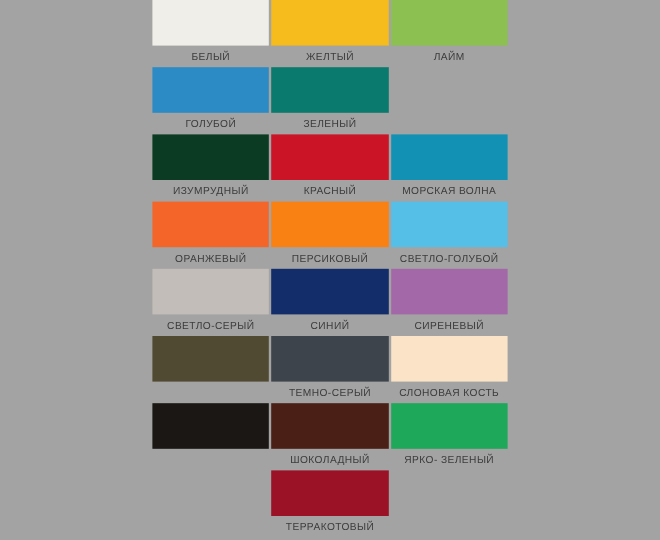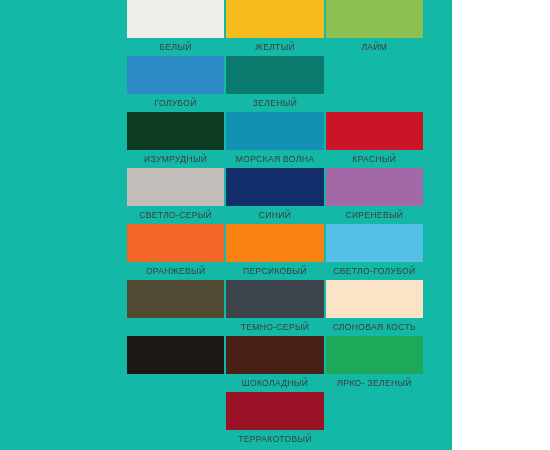--- a/index.html
+++ b/index.html
@@ -8,23 +8,23 @@
     background: #ffffff;
   }
   body {
     width: 550px;
     height: 450px;
     overflow: hidden;
     font-family: "Liberation Sans", sans-serif;
   }
   #palette-page {
     position: relative;
-    width: 452px;
+    width: 550px;
     height: 450px;
-    background: #14b8a6;
+    background: #a3a3a3;
   }
   #swatch-grid {
     position: absolute;
     left: 126px;
     top: 0px;
     width: 298px;
   }
   .swatch-row {
     display: flex;
     flex-direction: row;
@@ -92,54 +92,54 @@
           <div class="swatch-chip" style="background-color: rgb(11, 122, 110);"></div>
           <div class="swatch-label">ЗЕЛЕНЫЙ</div>
         </div>
       </div>
       <div class="swatch-row">
         <div class="swatch-cell">
           <div class="swatch-chip" style="background-color: rgb(11, 59, 34);"></div>
           <div class="swatch-label">ИЗУМРУДНЫЙ</div>
         </div>
         <div class="swatch-cell">
+          <div class="swatch-chip" style="background-color: rgb(204, 20, 39);"></div>
+          <div class="swatch-label">КРАСНЫЙ</div>
+        </div>
+        <div class="swatch-cell">
           <div class="swatch-chip" style="background-color: rgb(19, 145, 180);"></div>
           <div class="swatch-label">МОРСКАЯ ВОЛНА</div>
         </div>
+      </div>
+      <div class="swatch-row">
         <div class="swatch-cell">
-          <div class="swatch-chip" style="background-color: rgb(204, 20, 39);"></div>
-          <div class="swatch-label">КРАСНЫЙ</div>
+          <div class="swatch-chip" style="background-color: rgb(244, 101, 42);"></div>
+          <div class="swatch-label">ОРАНЖЕВЫЙ</div>
+        </div>
+        <div class="swatch-cell">
+          <div class="swatch-chip" style="background-color: rgb(249, 128, 18);"></div>
+          <div class="swatch-label">ПЕРСИКОВЫЙ</div>
+        </div>
+        <div class="swatch-cell">
+          <div class="swatch-chip" style="background-color: rgb(85, 191, 232);"></div>
+          <div class="swatch-label">СВЕТЛО-ГОЛУБОЙ</div>
         </div>
       </div>
       <div class="swatch-row">
         <div class="swatch-cell">
           <div class="swatch-chip" style="background-color: rgb(194, 189, 184);"></div>
           <div class="swatch-label">СВЕТЛО-СЕРЫЙ</div>
         </div>
         <div class="swatch-cell">
           <div class="swatch-chip" style="background-color: rgb(19, 45, 107);"></div>
           <div class="swatch-label">СИНИЙ</div>
         </div>
         <div class="swatch-cell">
           <div class="swatch-chip" style="background-color: rgb(163, 104, 168);"></div>
           <div class="swatch-label">СИРЕНЕВЫЙ</div>
-        </div>
-      </div>
-      <div class="swatch-row">
-        <div class="swatch-cell">
-          <div class="swatch-chip" style="background-color: rgb(244, 101, 42);"></div>
-          <div class="swatch-label">ОРАНЖЕВЫЙ</div>
-        </div>
-        <div class="swatch-cell">
-          <div class="swatch-chip" style="background-color: rgb(249, 128, 18);"></div>
-          <div class="swatch-label">ПЕРСИКОВЫЙ</div>
-        </div>
-        <div class="swatch-cell">
-          <div class="swatch-chip" style="background-color: rgb(85, 191, 232);"></div>
-          <div class="swatch-label">СВЕТЛО-ГОЛУБОЙ</div>
         </div>
       </div>
       <div class="swatch-row">
         <div class="swatch-cell">
           <div class="swatch-chip" style="background-color: rgb(81, 74, 50);"></div>
         </div>
         <div class="swatch-cell">
           <div class="swatch-chip" style="background-color: rgb(62, 68, 76);"></div>
           <div class="swatch-label">ТЕМНО-СЕРЫЙ</div>
         </div>

